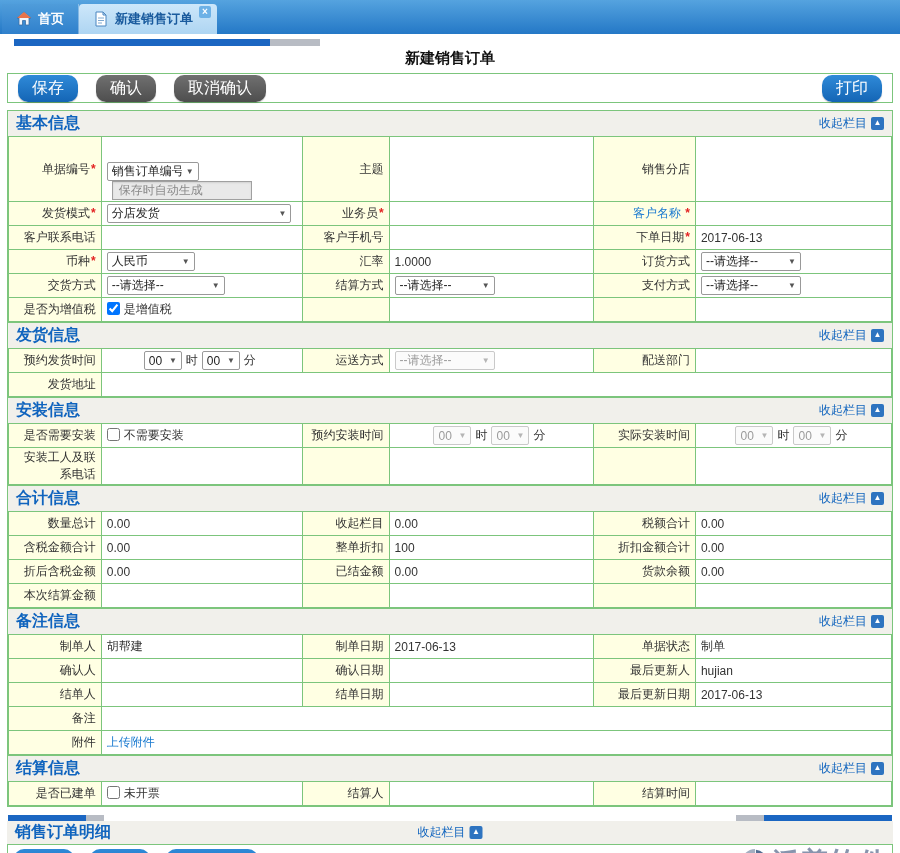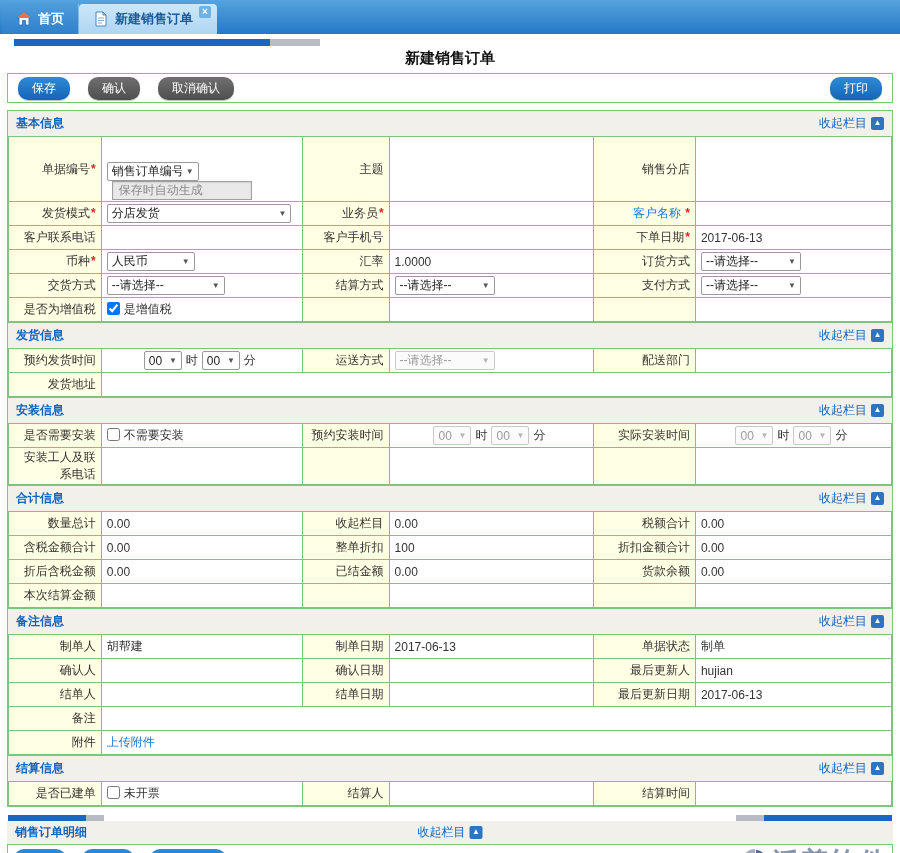--- a/index.html
+++ b/index.html
@@ -20,29 +20,29 @@
   .sb { height:7px; display:inline-block; }
   .sb-blue { background:#1b66c2; }
   .sb-gray { background:#b8bcc4; }
   .sbar-row2 { display:flex; justify-content:space-between; height:7px; margin:4px 1px 3px 1px; }
 
   h1.title { font-size:15px; font-weight:bold; color:#111; text-align:center; margin:1px 0 5px; }
 
   .box-green { border:1px solid #7cc57c; }
   .toolbar { display:flex; align-items:center; gap:18px; padding:4px 10px; height:30px; margin-bottom:8px; }
   .toolbar .spacer { flex:1; }
-  .btn { border:none; border-radius:10px; padding:3px 14px; font-size:12px; color:#fff; cursor:pointer;
+  .btn { border:none; border-radius:10px; padding:3px 14px; font-size:16px; color:#fff; cursor:pointer;
          font-family:inherit; }
   .btn.blue { background:linear-gradient(#2f8ad8,#1465b5); box-shadow:0 1px 1px rgba(0,0,0,.25); }
   .btn.gray { background:linear-gradient(#707070,#4e4e4e); box-shadow:0 1px 1px rgba(0,0,0,.25); }
 
   
   .section { border:1px solid #7cc57c; margin-top:-1px; }
   .sec-hd { background:#f1f0eb; display:flex; justify-content:space-between; align-items:center; padding:4px 8px; height:25px; }
-  .sec-title { color:#1064be; font-weight:bold; font-size:12px; }
+  .sec-title { color:#1064be; font-weight:bold; font-size:16px; }
   .collapse { color:#1064be; font-size:12px; display:inline-flex; align-items:center; gap:4px; cursor:pointer; text-decoration:none; }
   .cicon { width:13px; height:13px; background:#2e74c0; border-radius:2px; color:#fff; font-size:8px; line-height:12px; text-align:center; display:inline-block; }
 
   table.form { width:100%; border-collapse:collapse; table-layout:fixed; }
   table.form td { border:1px solid #7cc57c; height:24px; padding:1px 5px; font-size:12px; overflow:hidden; }
   td.lbl { background:#ffffe3; text-align:right; color:#333; }
   td.val { background:#fff; }
   td.center { text-align:center; }
   .req { color:#e32222; font-weight:bold; margin-left:1px; }
   a.bluelink { color:#1a7ad0; text-decoration:none; cursor:pointer; }

